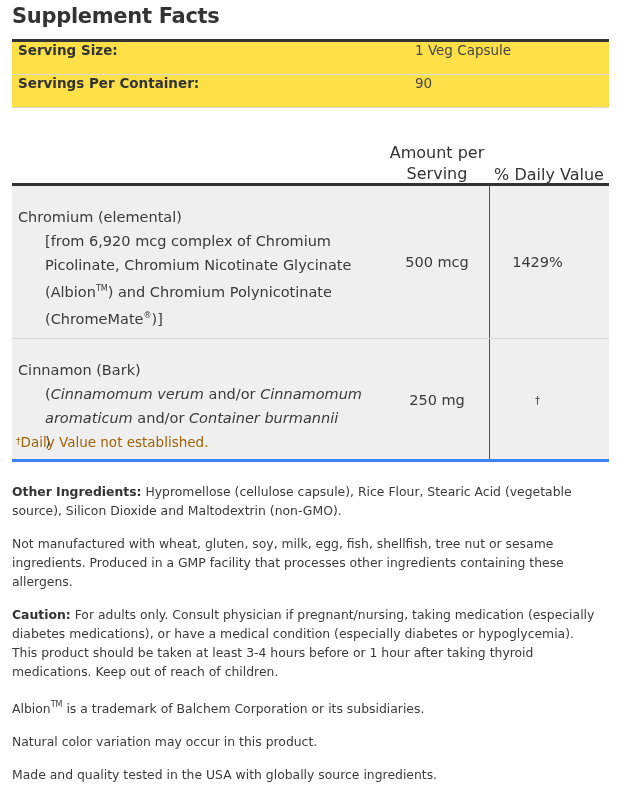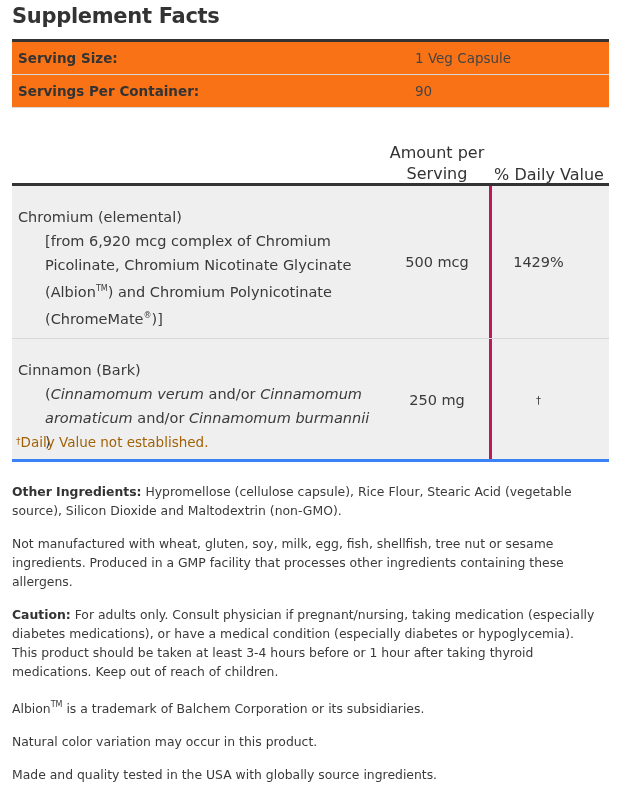--- a/index.html
+++ b/index.html
@@ -9,38 +9,38 @@
       color: #333333; position: relative;
     }
     .title {
       position: absolute; left: 12px; top: 4px;
       font-size: 21px; font-weight: bold; color: #333;
       letter-spacing: -0.3px;
     }
     .wrap { position: absolute; left: 12px; width: 597px; }
     .serving { top: 39px; border-top: 3px solid #333; }
     .srow {
-      display: flex; background: #f97316; height: 33px; align-items: center;
+      display: flex; background: #fde047; height: 33px; 
       border-bottom: 1px solid #d8d8d8; font-size: 13.5px;
     }
     .srow .lab { width: 373px; padding-left: 6px; font-weight: bold; color:#333; }
     .srow .val { color: #444; margin-left: 30px; }
     .head {
       top: 130px; height: 54px; display: flex; align-items: flex-end;
       font-size: 16px; font-weight: normal; color: #333;
     }
     .head .c1 { width: 373px; }
     .head .c2 { width: 104px; text-align: center; line-height: 21px; }
     .head .c3 { width: 120px; text-align: center; }
     .facts { top: 183px; border-top: 3px solid #333; }
     .frow { display: flex; background: #efefef; border-bottom: 1px solid #d8d8d8; font-size: 14.5px; color: #3a3a3a; }
     .frow .n { width: 373px; padding: 19px 6px 7px 6px; line-height: 24px; }
     .frow .n .sub { padding-left: 27px; }
     .frow .a { width: 104px; display: flex; align-items: center; justify-content: center; }
-    .frow .d { width: 96px; display: flex; align-items: center; justify-content: center; border-left: 3px solid #be185d; }
+    .frow .d { width: 96px; display: flex; align-items: center; justify-content: center; border-left: 1px solid #be185d; }
     sup { font-size: 8px; vertical-align: 6px; }
     .foot {
       top: 428px; height: 34px; border-bottom: 3px solid #3b82f6;
       font-size: 13.5px; padding-left: 4px; padding-top: 6px; color:#a16207;
     }
     .foot .dag { font-size: 9px; vertical-align: 3px; }
     .notes { position: absolute; left: 12px; top: 482px; width: 590px; font-size: 12.4px; color: #3a3a3a; line-height: 19px; }
     .notes p { margin-bottom: 14px; }
     .notes b { color: #333; }
     .small-dag { font-size: 10px; }
@@ -75,21 +75,21 @@
     <div class="n">
       <div>Chromium (elemental)</div>
       <div class="sub"><span>[from 6,920 mcg complex of Chromium Picolinate, Chromium Nicotinate Glycinate (Albion</span><sup>TM</sup><span>) and Chromium Polynicotinate (ChromeMate</span><sup>®</sup><span>)]</span></div>
     </div>
     <div class="a">500 mcg</div>
     <div class="d">1429%</div>
   </div>
   <div class="frow">
     <div class="n">
       <div>Cinnamon (Bark)</div>
-      <div class="sub"><span>(</span><i>Cinnamomum verum</i><span> and/or </span><i>Cinnamomum aromaticum</i><span> and/or </span><i>Cinnamomum burmannii</i><br><span>)</span></div>
+      <div class="sub"><span>(</span><i>Cinnamomum verum</i><span> and/or </span><i>Cinnamomum aromaticum</i><span> and/or </span><i>Container burmannii</i><br><span>)</span></div>
     </div>
     <div class="a">250 mg</div>
     <div class="d small-dag">†</div>
   </div>
 </div>
 
 <div class="wrap foot">
   <span class="dag">†</span><span>Daily Value not established.</span>
 </div>
 

